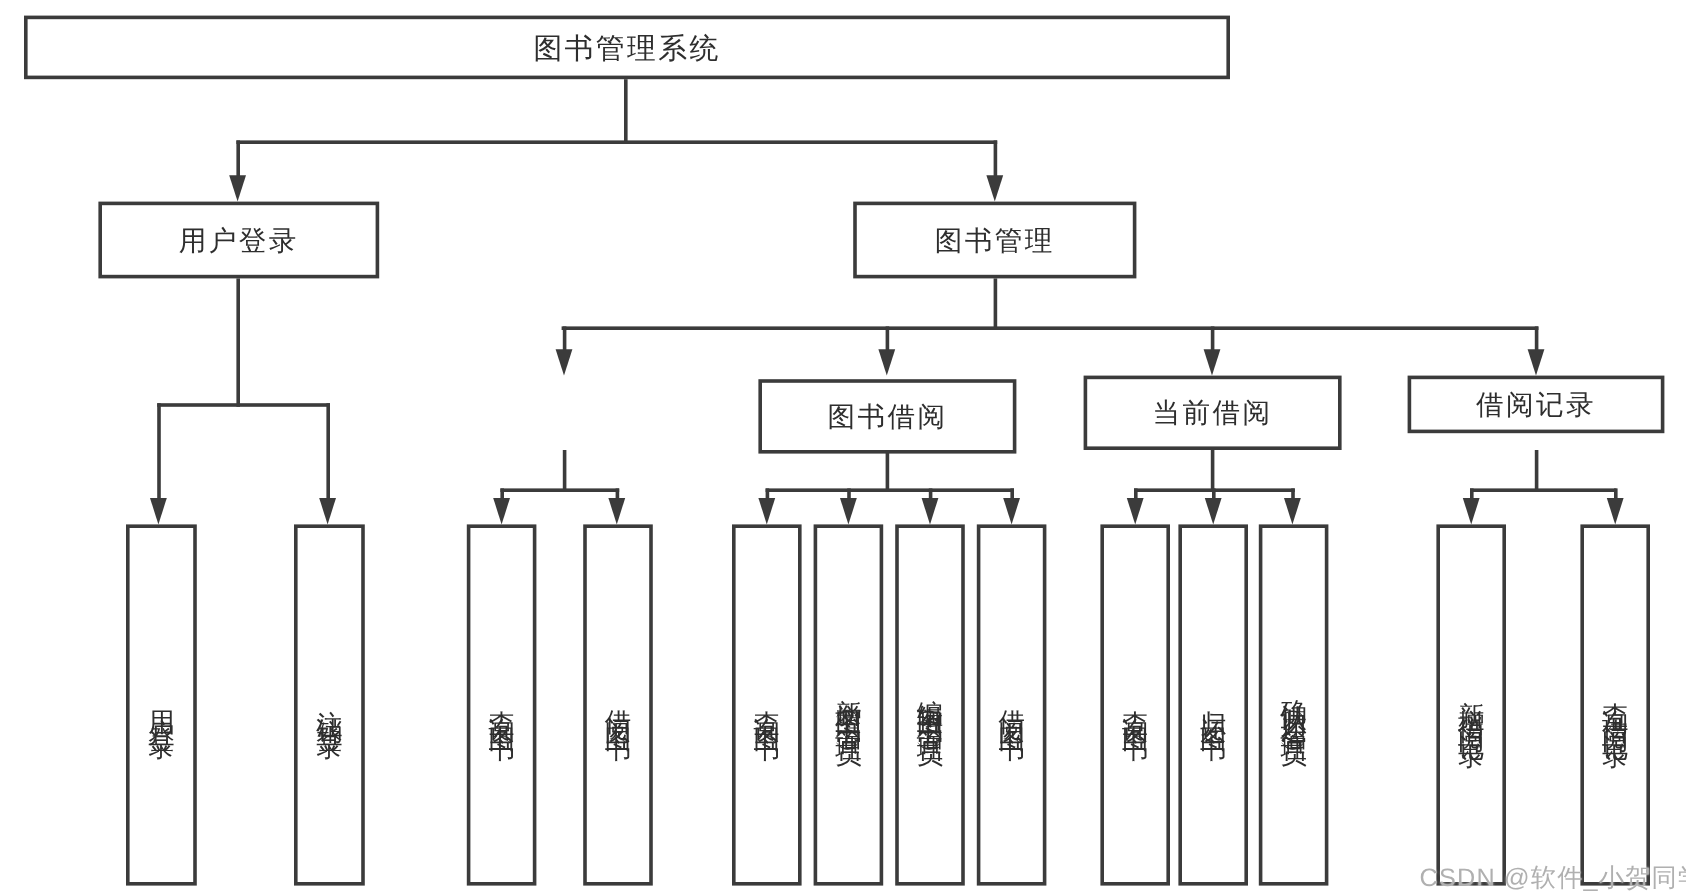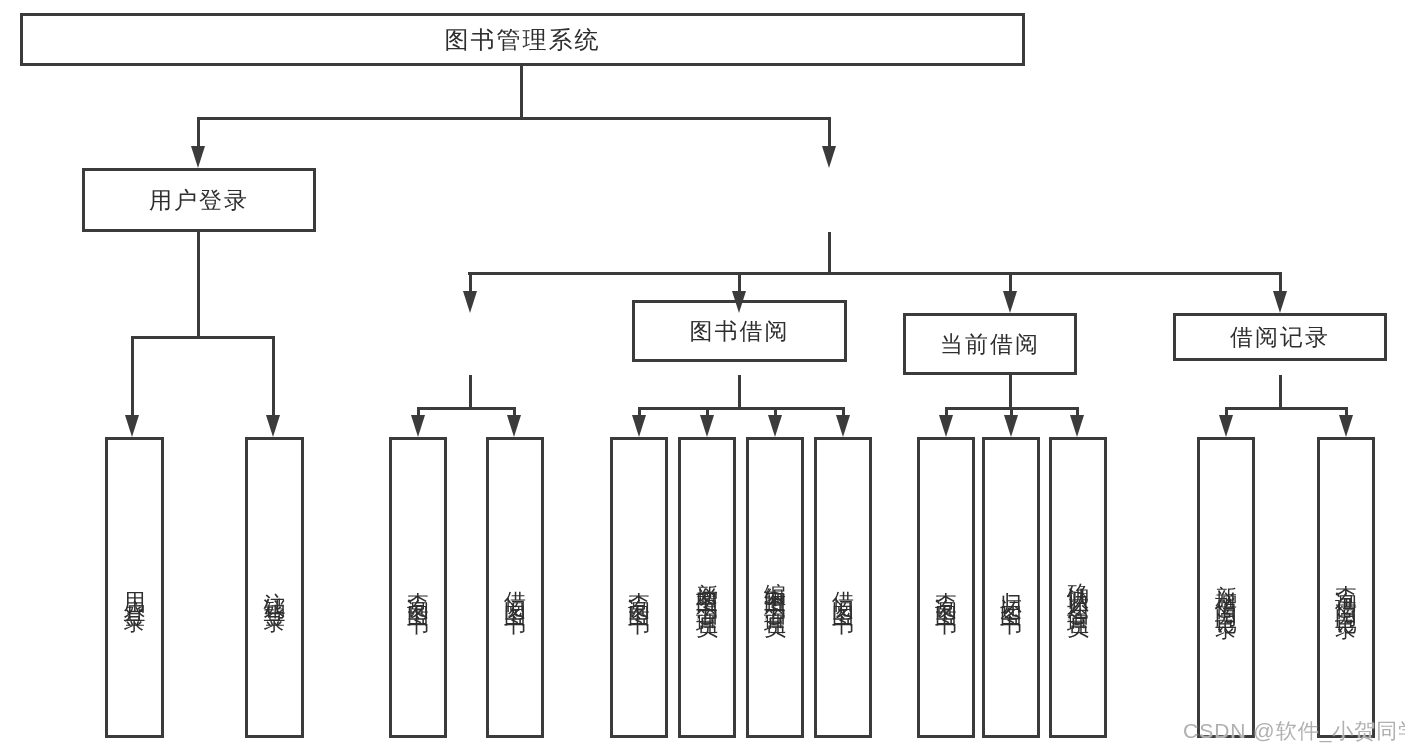--- a/index.html
+++ b/index.html
@@ -28,27 +28,30 @@
 <div class="canvas">
 
   <div class="box" style="left:20px;top:13px;width:1005px;height:53px;">
     <span class="hlabel" style="font-size:24px;text-align:right;">图书管理系统</span>
   </div>
 
   <div class="box" style="left:82px;top:168px;width:234px;height:64px;">
     <span class="hlabel">用户登录</span>
   </div>
 
+  <div class="box" style="left:711px;top:168px;width:236px;height:64px;">
+    <span class="hlabel">图书管理</span>
+  </div>
 
 
-  <div class="box" style="left:632px;top:300px;width:215px;height:62px;">
+  <div class="box" style="left:632px;top:316px;width:215px;height:62px;">
     <span class="hlabel">图书借阅</span>
   </div>
 
-  <div class="box" style="left:903px;top:313px;width:174px;height:62px;">
+  <div class="box" style="left:903px;top:313px;width:215px;height:62px;">
     <span class="hlabel">当前借阅</span>
   </div>
 
   <div class="box" style="left:1173px;top:313px;width:214px;height:48px;">
     <span class="hlabel">借阅记录</span>
   </div>
 
   <div class="box" style="left:105px;top:437px;width:59px;height:301px;">
     <span class="vleaf">用户登录</span>
   </div>

